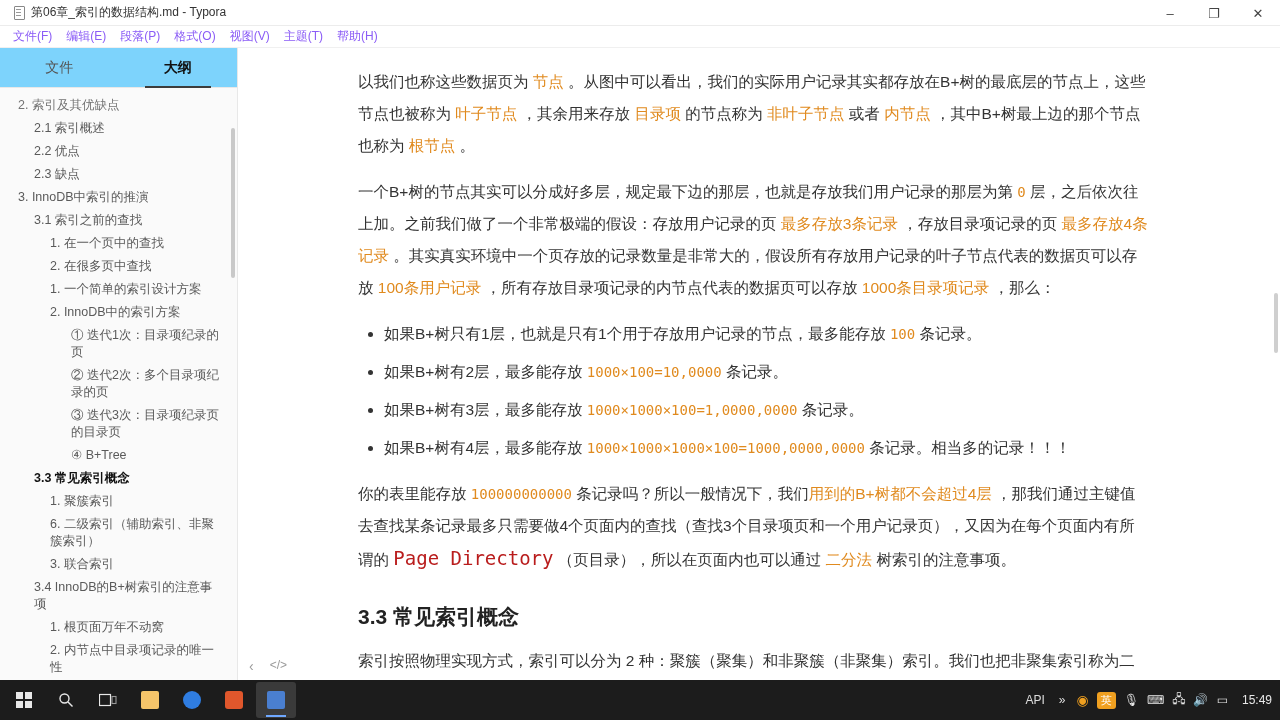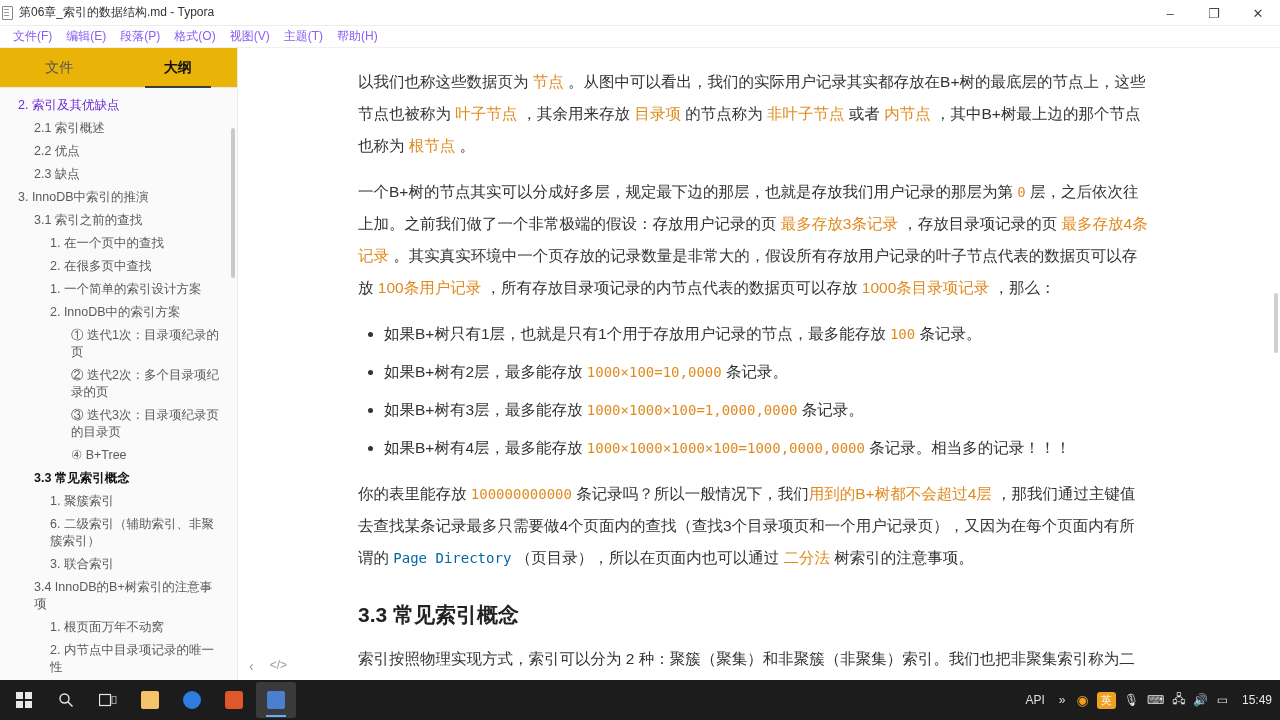--- a/index.html
+++ b/index.html
@@ -6,21 +6,21 @@
   html, body { margin:0; padding:0; }
   body {
     width:1280px; height:720px; overflow:hidden;
     font-family:"Liberation Sans", sans-serif;
     background:#fff; color:#333;
     font-size:14px;
   }
   
   .titlebar {
     height:26px; background:#fff; border-bottom:1px solid #ececec;
-    display:flex; align-items:center; padding-left:0; position:relative;
+    display:flex; align-items:center; padding-left:12px; position:relative;
   }
   .titlebar .doc-icon {
     width:13px; height:13px; margin-right:6px; flex:none;
     position:relative;
   }
   .titlebar .doc-icon::before{
     content:""; position:absolute; left:2px; top:0; width:9px; height:12px;
     background:#fff; border:1px solid #888; border-radius:1px;
   }
   .titlebar .doc-icon::after{
@@ -44,40 +44,40 @@
   
   .app { display:flex; height:672px; background:#fff; }
 
   
   .sidebar {
     width:238px; flex:none; background:#fafafa; border-right:1px solid #e8e8e8;
     display:flex; flex-direction:column; position:relative;
   }
   .sidebar-tabs {
     display:flex; height:40px; align-items:stretch; border-bottom:1px solid #e8e8e8;
-    background:#eab308;
+    background:#7dd3fc;
   }
   .sidebar-tab {
     flex:1; display:flex; align-items:center; justify-content:center;
     font-size:14px; color:#555; position:relative;
   }
   .sidebar-tab.active { color:#111; font-weight:bold; }
   .sidebar-tab.active::after{
     content:""; position:absolute; bottom:-1px; left:22%; right:22%;
     height:2px; background:#3c3c3c;
   }
   .outline {
     flex:1; overflow:hidden; padding:6px 0 0 0; position:relative;
   }
   .ol-item {
     font-size:12.5px; color:#5a5a5a; line-height:17px;
     padding:3px 14px 3px 0; white-space:normal;
   }
   .ol-item.bold { color:#111; font-weight:bold; }
-  .ol-item.clipped { color:#6d28d9; }
+  .ol-item.clipped { color:#737373; }
   .lv1 { padding-left:18px; }
   .lv2 { padding-left:34px; }
   .lv3 { padding-left:50px; }
   .lv4 { padding-left:71px; }
   .sidebar-scroll {
     position:absolute; right:2px; top:80px; width:4px; height:150px;
     background:#c9c9c9; border-radius:2px;
   }
 
   
@@ -91,21 +91,21 @@
     font-size:21px; margin:26px 0 14px 0; color:#222; font-weight:bold; line-height:1.4;
   }
   .editor ul { margin:12px 0 14px 0; padding-left:26px; }
   .editor li { margin-bottom:6px; }
   .hl { color:#e08a1e; }
   .bold { font-weight:bold; color:#222; }
   .code {
     font-family:"DejaVu Sans Mono", monospace; font-size:14px; color:#e08a1e;
   }
   .code-dark {
-    font-family:"DejaVu Sans Mono", monospace; font-size:14px; color:#0369a1;
+    font-family:"DejaVu Sans Mono", monospace; font-size:19px; color:#b91c1c;
   }
   .editor-scroll {
     position:absolute; right:2px; top:245px; width:4px; height:60px;
     background:#cfcfcf; border-radius:2px;
   }
 
   
   .taskbar {
     position:absolute; left:0; bottom:0; width:1280px; height:40px;
     background:#1c1c1c; display:flex; align-items:center; color:#e8e8e8;

